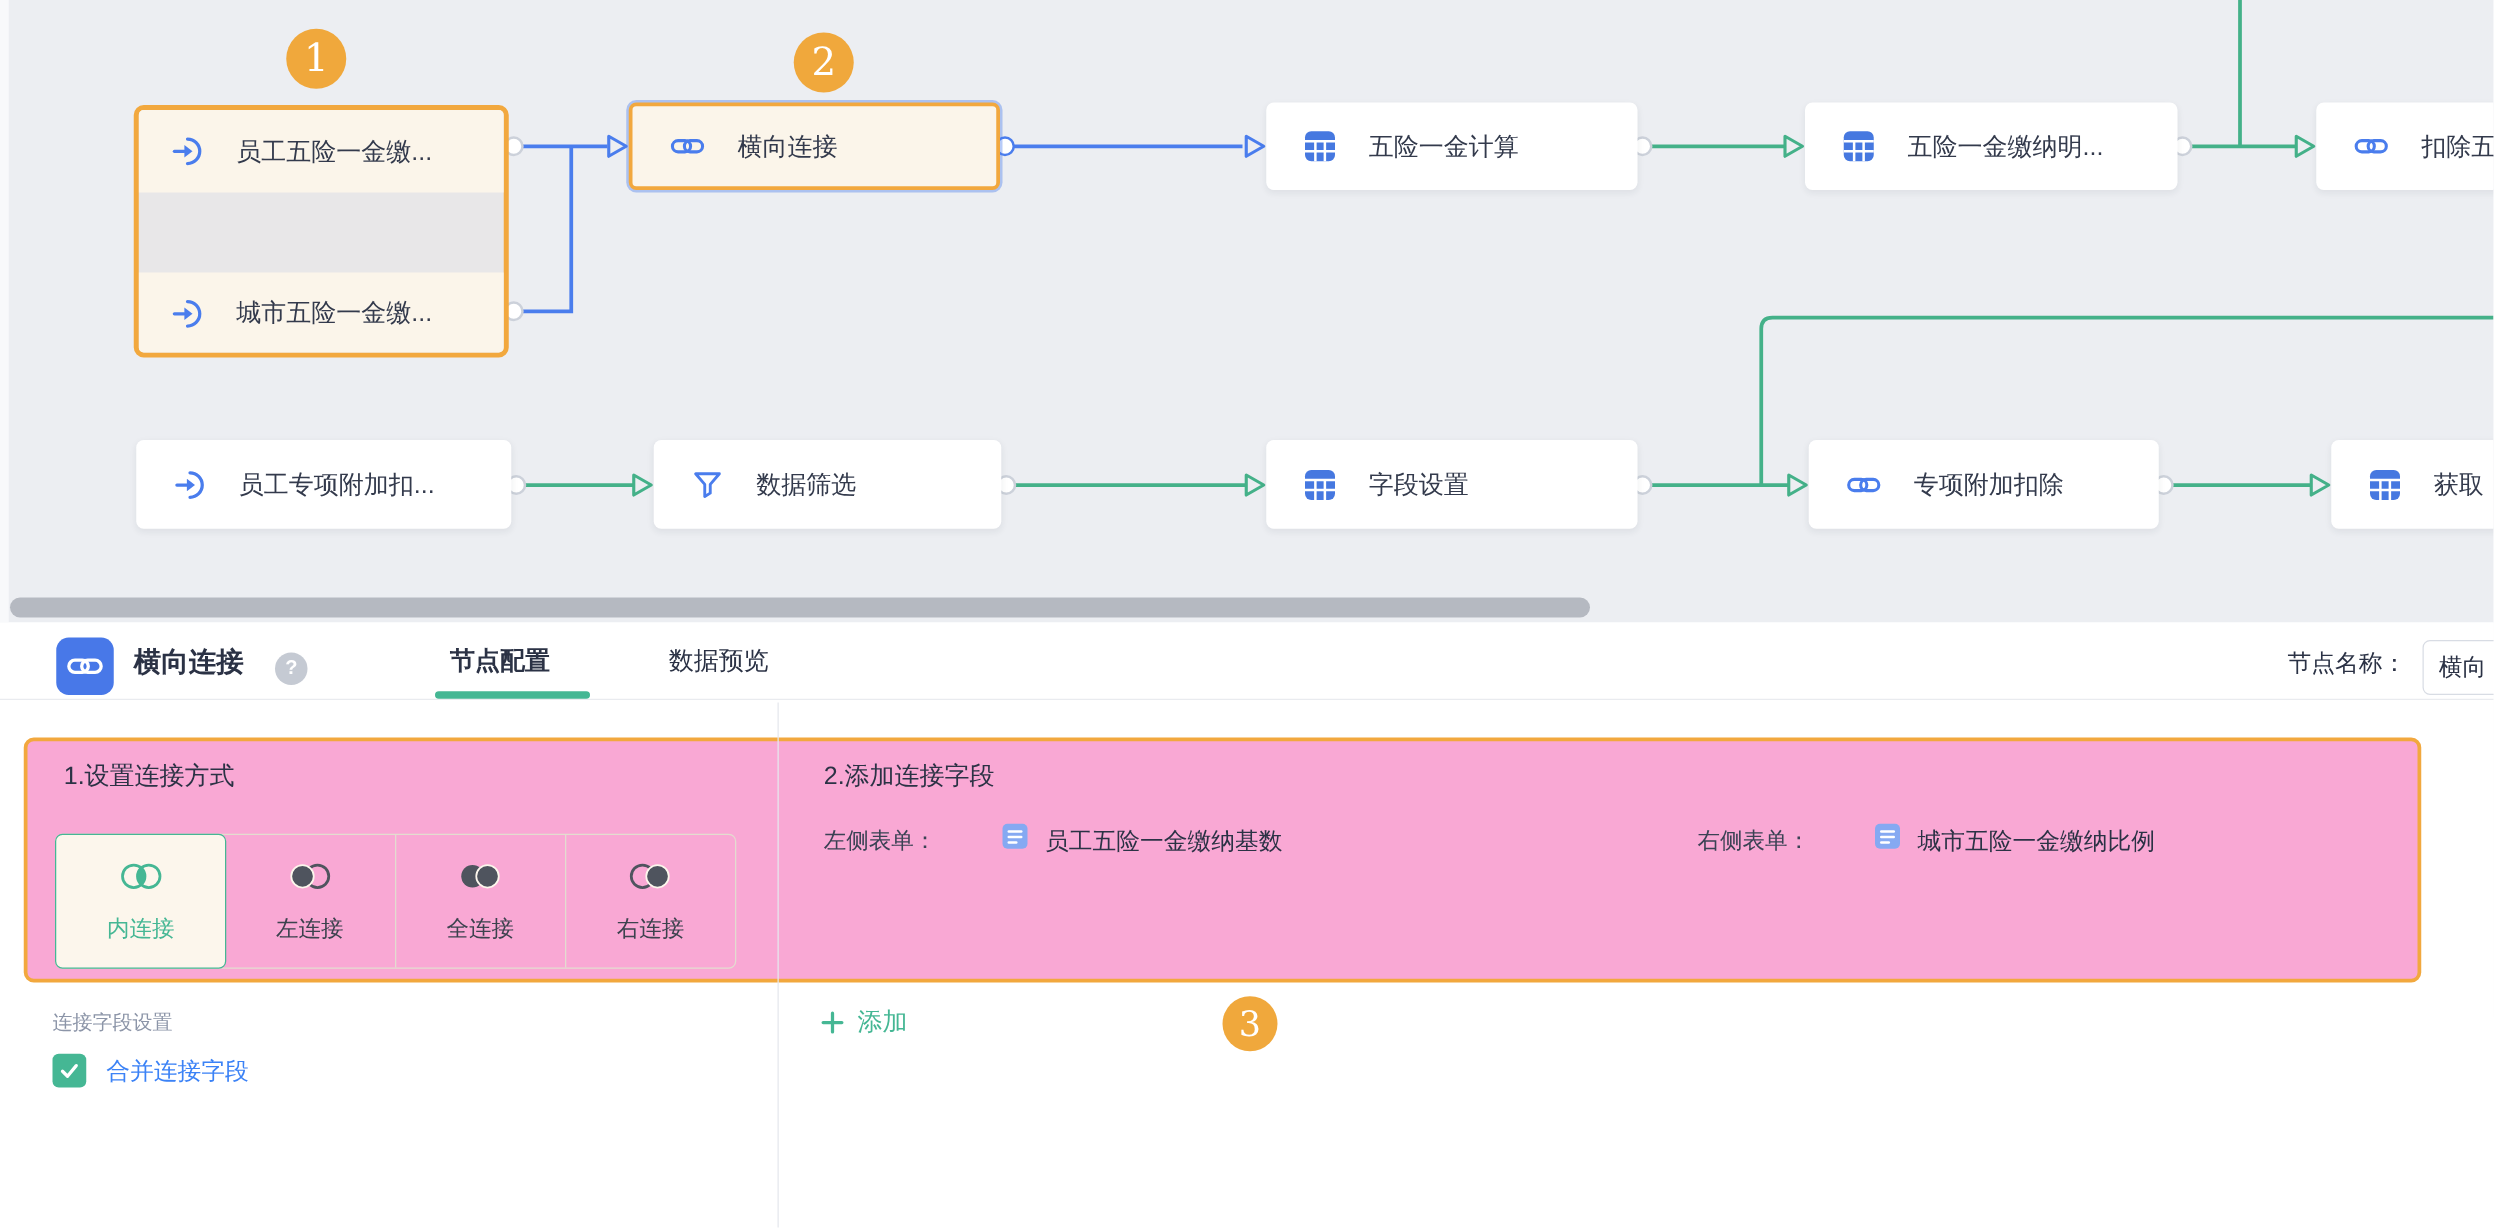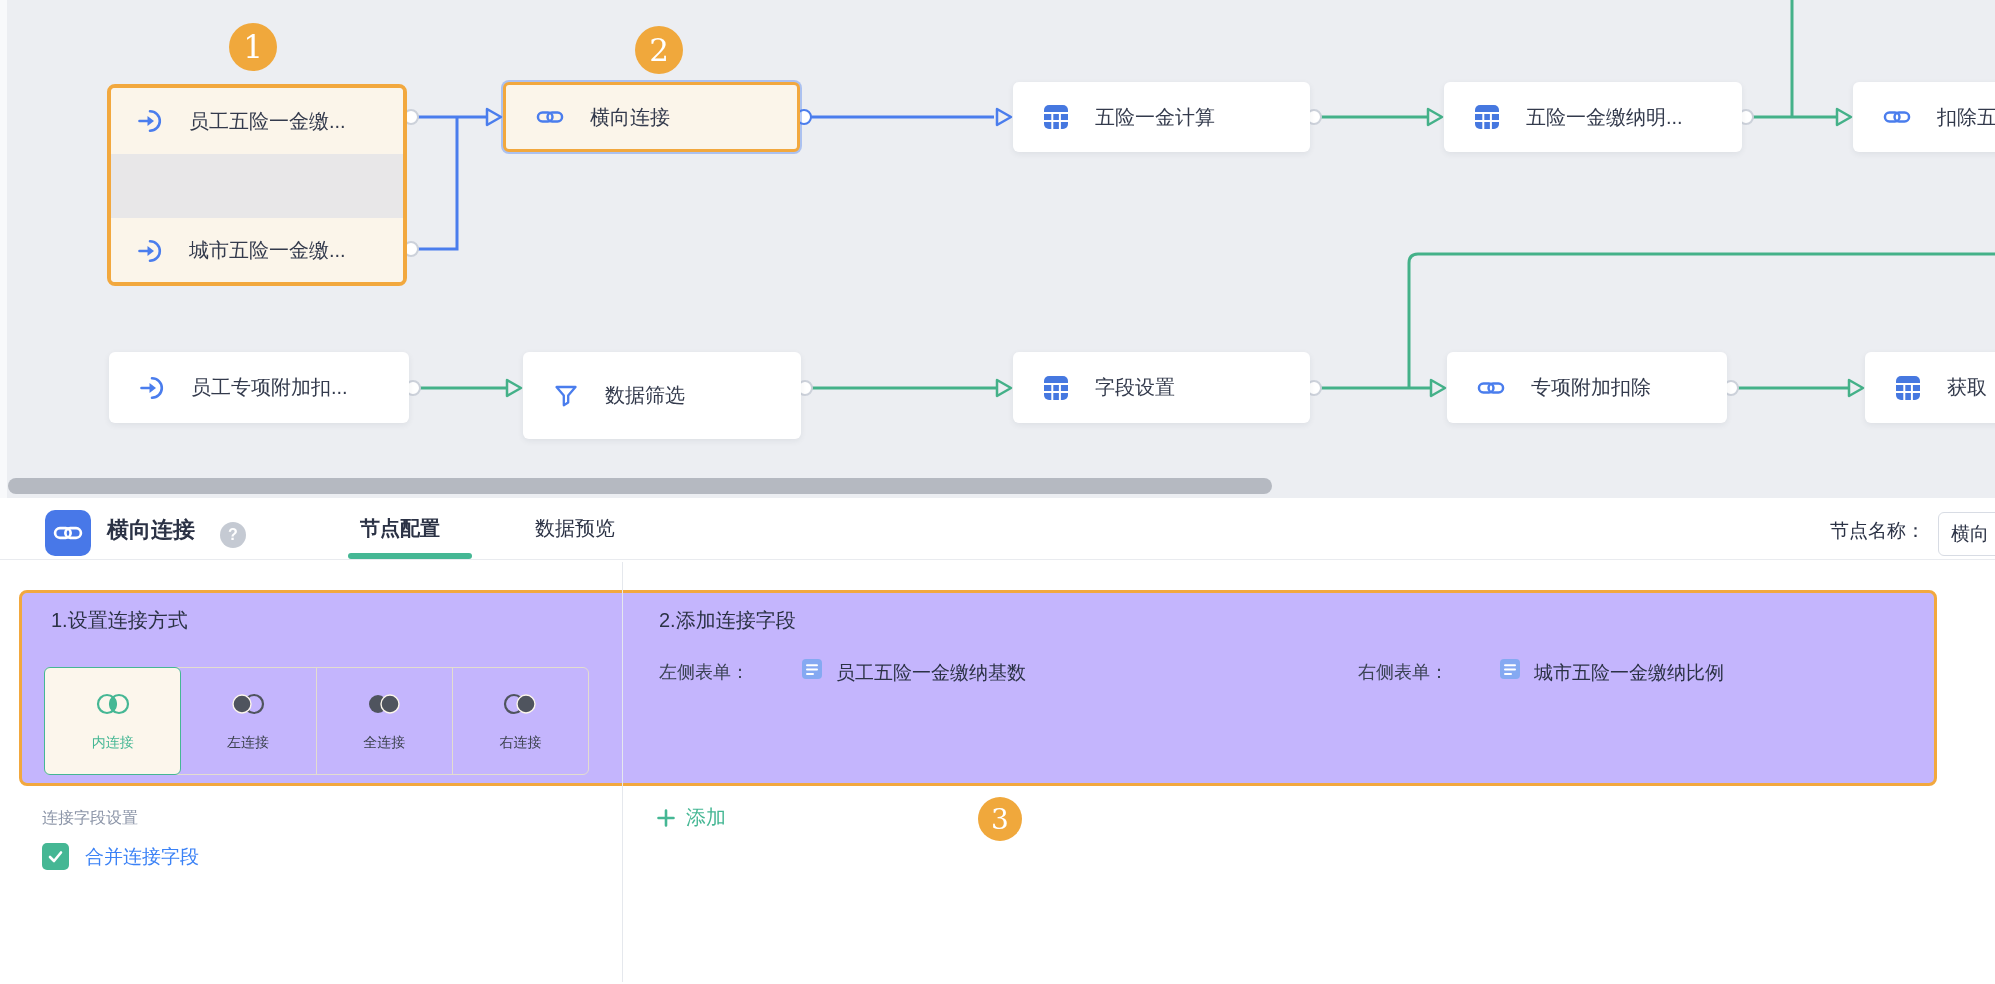--- a/index.html
+++ b/index.html
@@ -46,28 +46,28 @@
   .tab.active { font-weight:bold; }
   .tab-underline { position:absolute; left:348px; top:55px; width:124px; height:6px; border-radius:3px; background:#45b794; }
   .nodename-label { position:absolute; left:1813px; top:20px; width:112px; text-align:right; font-size:19px; color:#2b3245; }
   .nodename-input { position:absolute; left:1938px; top:14px; width:90px; height:44px; border:1px solid #d8dce4;
                     border-radius:6px; font-size:19px; color:#2b3245; padding:0 12px;
                     font-family:inherit; background:#fff; }
 
   .col-divider { position:absolute; left:622px; top:64px; width:1px; height:420px; background:#e5e8ed; }
 
   .config-box { position:absolute; left:19px; top:92px; width:1918px; height:196px;
-                border:3px solid #f2a83e; border-radius:8px; background:#c4b5fd; }
+                border:3px solid #f2a83e; border-radius:8px; background:#f9a8d4; }
 
   .sec-title { position:absolute; font-size:20px; color:#2b3245; }
 
   .join-group { position:absolute; left:22px; top:74px; width:545px; height:108px;
                 display:flex; border:1px solid #e3ddcf; border-radius:6px; }
   .join-btn { flex:1; display:flex; flex-direction:column; align-items:center; justify-content:center;
-              gap:17px; font-size:14px; color:#3c424e; border-right:1px solid #e3ddcf; cursor:pointer; }
+              gap:17px; font-size:18px; color:#3c424e; border-right:1px solid #e3ddcf; cursor:pointer; }
   .join-btn:last-child { border-right:none; }
   .join-btn.selected { margin:-1px; border:1.5px solid #45b794; border-radius:6px; color:#45b794; background:#fcf6ec; }
 
   .form-label { position:absolute; font-size:18px; color:#3a4254; }
   .form-value { position:absolute; font-size:19px; color:#2b3245; }
   .form-icon { position:absolute; width:22px; height:22px; }
 
   .add-btn { position:absolute; left:656px; top:306px; display:flex; align-items:center; gap:10px;
              color:#45b794; font-size:20px; cursor:pointer; }
 
@@ -195,21 +195,21 @@
 
     <div class="node" style="left:109px; top:352px; width:300px; height:71px;">
       <svg width="26" height="26" viewBox="0 0 26 26">
         <path d="M13 3.2 a9.8 9.8 0 1 1 0 19.6" stroke="#4a7ded" stroke-width="2.6" fill="none" stroke-linecap="round"></path>
         <path d="M2.5 13 H10.5" stroke="#4a7ded" stroke-width="2.6" stroke-linecap="round"></path>
         <polygon points="10.5,8 17,13 10.5,18" fill="#4a7ded"></polygon>
       </svg>
       <span class="nlabel">员工专项附加扣...</span>
     </div>
 
-    <div class="node" style="left:523px; top:352px; width:278px; height:87px;">
+    <div class="node" style="left:523px; top:352px; width:278px; height:71px;">
       <svg width="26" height="26" viewBox="0 0 26 26">
         <path d="M3.5 4 H22.5 L15.2 12.5 V19.5 L10.8 22.2 V12.5 Z" stroke="#4a7ded" stroke-width="2.3" fill="none" stroke-linejoin="round"></path>
       </svg>
       <span class="nlabel">数据筛选</span>
     </div>
 
     <div class="node" style="left:1013px; top:352px; width:297px; height:71px;">
       <svg width="26" height="26" viewBox="0 0 26 26">
         <rect x="1" y="1" width="24" height="24" rx="5" fill="#4678e0"></rect>
         <g stroke="#fff" stroke-width="2">

